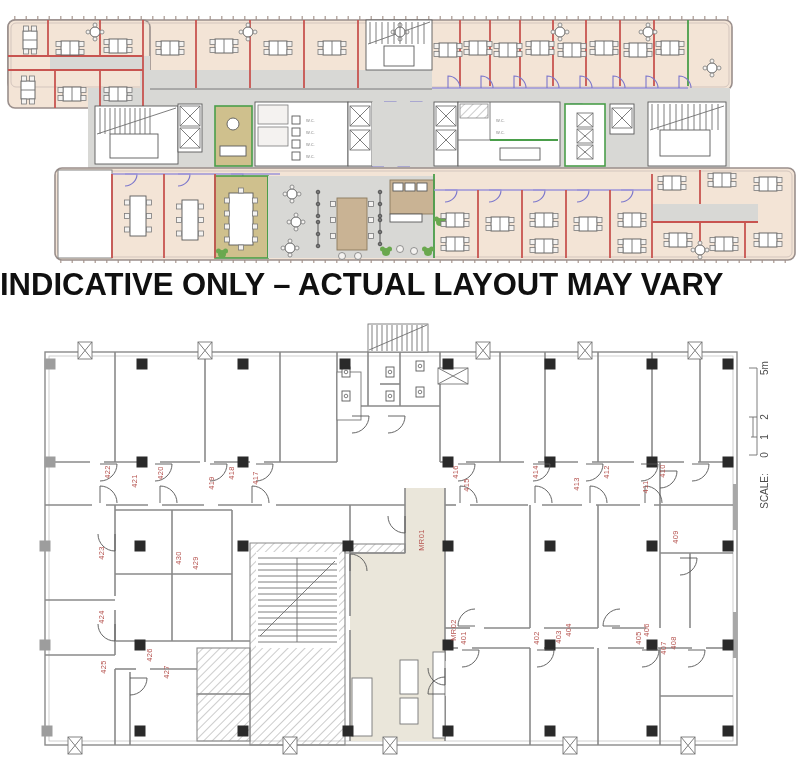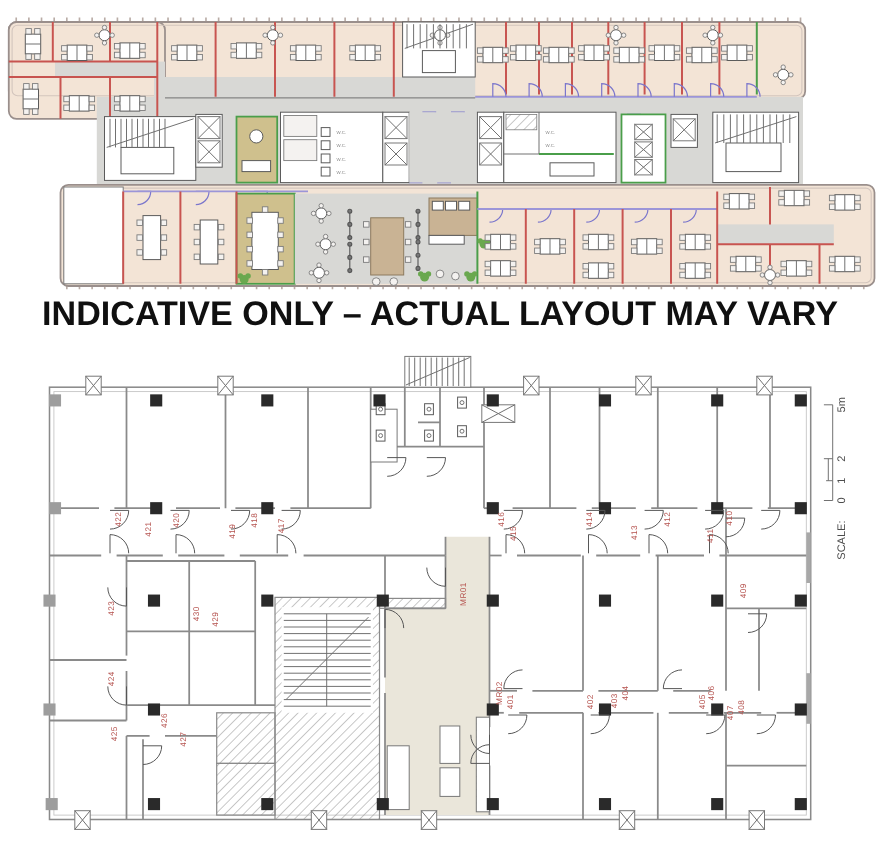--- a/index.html
+++ b/index.html
@@ -1,20 +1,20 @@
 <!DOCTYPE html>
 <html><head>
 <meta charset="utf-8">
 <style>
   html,body{margin:0;padding:0;background:#fff;}
   body{width:800px;height:768px;position:relative;font-family:"Liberation Sans",sans-serif;overflow:hidden;}
   svg{position:absolute;left:0;}
   #plan-top{top:8px;}
   #plan-bot{top:316px;}
-  .banner{position:absolute;top:267px;left:0;width:800px;text-align:center;
+  .banner{position:absolute;top:267px;left:0;width:800px;text-align:left;
           font-weight:bold;font-size:31px;letter-spacing:0px;color:#101010;
           font-family:"Liberation Sans",sans-serif;white-space:nowrap;}
   
   .bld{stroke:#9a8f8c;stroke-width:1.6;}
   .beige{fill:#f3e4d6;}
   .cor{fill:#d8d8d5;stroke:none;}
   .inacc{fill:none;stroke:#d3c5bd;stroke-width:1;}
   .fw{fill:#ffffff;stroke:#5a5a5a;stroke-width:0.9;}
   .fw2{fill:#ffffff;stroke:#777;stroke-width:0.9;}
   .fc{fill:#f4f2f0;stroke:#7a7a7a;stroke-width:0.8;}

